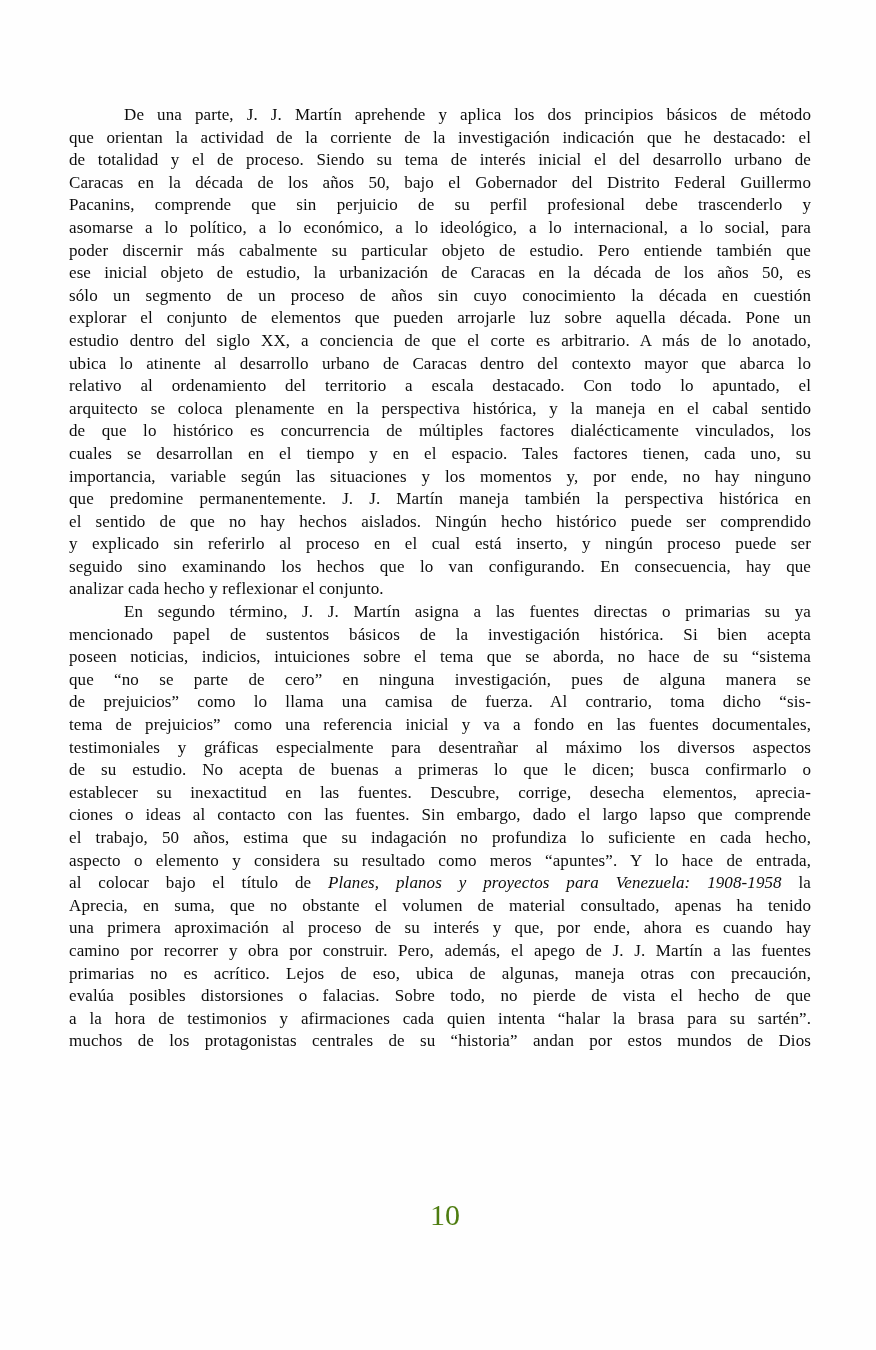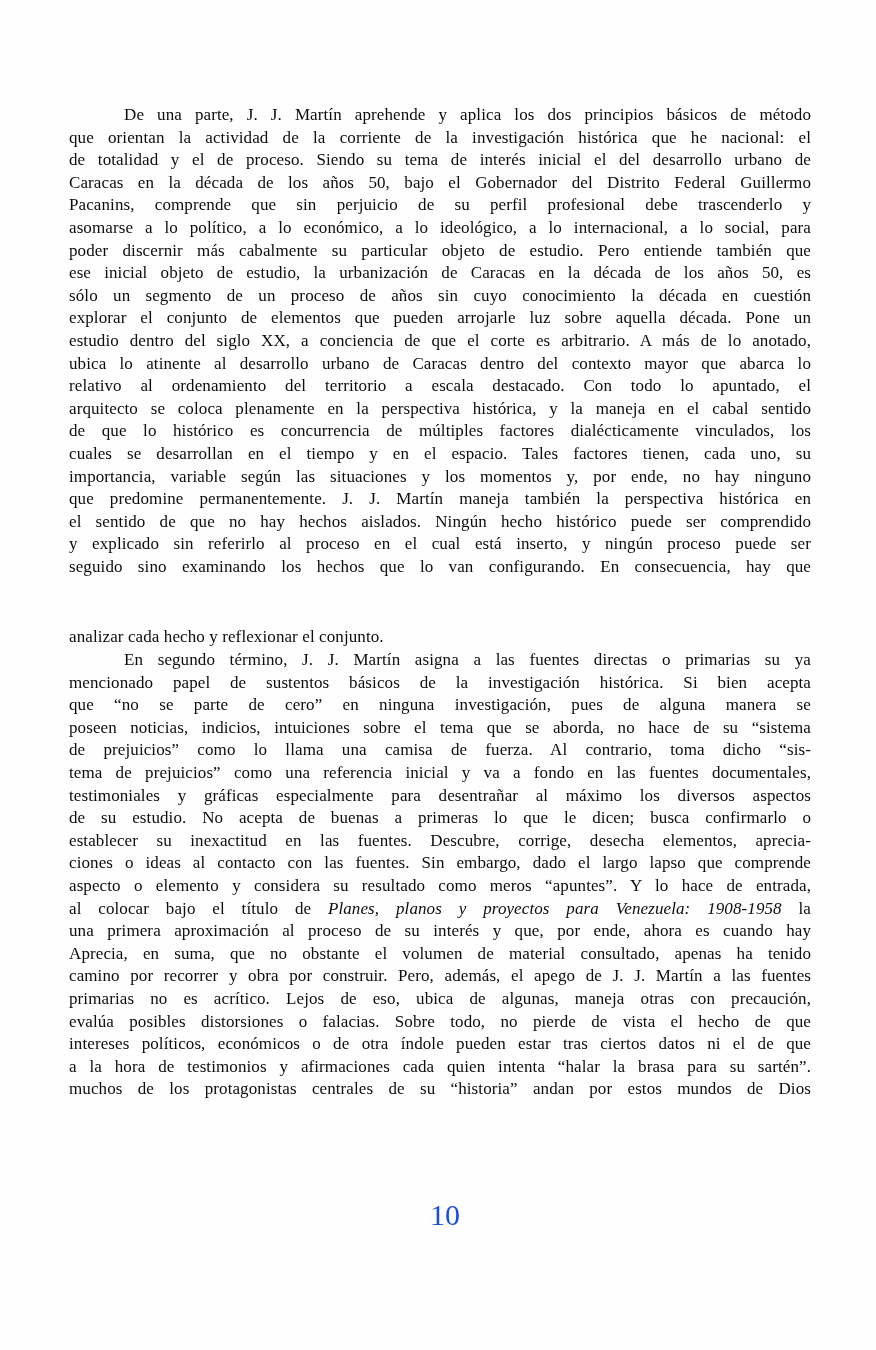--- a/index.html
+++ b/index.html
@@ -32,43 +32,42 @@
   .line {
     text-align: justify;
     text-align-last: justify;
     text-justify: inter-word;
   }
   .line.indent {
     text-indent: 55px;
   }
   .line.last {
     text-align-last: left;
-    margin-top: 48px;
   }
   .line i {
   }
   .page-number {
     position: absolute;
     left: 69px;
     top: 1198px;
     width: 752px;
     text-align: center;
     font-size: 30px;
     line-height: 34px;
-    color: #1d4ed8;
+    color: #4d7c0f;
   }
 </style>
 </head>
 <body>
 
 <div class="page">
   <div class="text-block">
       <div class="paragraph">
         <div class="line indent"><span>De una parte, J. J. Martín aprehende y aplica los dos principios básicos de método</span></div>
-        <div class="line"><span>que orientan la actividad de la corriente de la investigación histórica que he nacional: el</span></div>
+        <div class="line"><span>que orientan la actividad de la corriente de la investigación indicación que he destacado: el</span></div>
         <div class="line"><span>de totalidad y el de proceso. Siendo su tema de interés inicial el del desarrollo urbano de</span></div>
         <div class="line"><span>Caracas en la década de los años 50, bajo el Gobernador del Distrito Federal Guillermo</span></div>
         <div class="line"><span>Pacanins, comprende que sin perjuicio de su perfil profesional debe trascenderlo y</span></div>
         <div class="line"><span>asomarse a lo político, a lo económico, a lo ideológico, a lo internacional, a lo social, para</span></div>
         <div class="line"><span>poder discernir más cabalmente su particular objeto de estudio. Pero entiende también que</span></div>
         <div class="line"><span>ese inicial objeto de estudio, la urbanización de Caracas en la década de los años 50, es</span></div>
         <div class="line"><span>sólo un segmento de un proceso de años sin cuyo conocimiento la década en cuestión</span></div>
         <div class="line"><span>explorar el conjunto de elementos que pueden arrojarle luz sobre aquella década. Pone un</span></div>
         <div class="line"><span>estudio dentro del siglo XX, a conciencia de que el corte es arbitrario. A más de lo anotado,</span></div>
         <div class="line"><span>ubica lo atinente al desarrollo urbano de Caracas dentro del contexto mayor que abarca lo</span></div>
@@ -79,34 +78,34 @@
         <div class="line"><span>importancia, variable según las situaciones y los momentos y, por ende, no hay ninguno</span></div>
         <div class="line"><span>que predomine permanentemente. J. J. Martín maneja también la perspectiva histórica en</span></div>
         <div class="line"><span>el sentido de que no hay hechos aislados. Ningún hecho histórico puede ser comprendido</span></div>
         <div class="line"><span>y explicado sin referirlo al proceso en el cual está inserto, y ningún proceso puede ser</span></div>
         <div class="line"><span>seguido sino examinando los hechos que lo van configurando. En consecuencia, hay que</span></div>
         <div class="line last"><span>analizar cada hecho y reflexionar el conjunto.</span></div>
       </div>
       <div class="paragraph">
         <div class="line indent"><span>En segundo término, J. J. Martín asigna a las fuentes directas o primarias su ya</span></div>
         <div class="line"><span>mencionado papel de sustentos básicos de la investigación histórica. Si bien acepta</span></div>
+        <div class="line"><span>poseen noticias, indicios, intuiciones sobre el tema que se aborda, no hace de su “sistema</span></div>
         <div class="line"><span>que “no se parte de cero” en ninguna investigación, pues de alguna manera se</span></div>
-        <div class="line"><span>poseen noticias, indicios, intuiciones sobre el tema que se aborda, no hace de su “sistema</span></div>
         <div class="line"><span>de prejuicios” como lo llama una camisa de fuerza. Al contrario, toma dicho “sis-</span></div>
         <div class="line"><span>tema de prejuicios” como una referencia inicial y va a fondo en las fuentes documentales,</span></div>
         <div class="line"><span>testimoniales y gráficas especialmente para desentrañar al máximo los diversos aspectos</span></div>
         <div class="line"><span>de su estudio. No acepta de buenas a primeras lo que le dicen; busca confirmarlo o</span></div>
         <div class="line"><span>establecer su inexactitud en las fuentes. Descubre, corrige, desecha elementos, aprecia-</span></div>
         <div class="line"><span>ciones o ideas al contacto con las fuentes. Sin embargo, dado el largo lapso que comprende</span></div>
+        <div class="line"><span>el trabajo, 50 años, estima que su indagación no profundiza lo suficiente en cada hecho,</span></div>
         <div class="line"><span>aspecto o elemento y considera su resultado como meros “apuntes”. Y lo hace de entrada,</span></div>
         <div class="line"><span>al colocar bajo el título de </span><i>Planes, planos y proyectos para Venezuela: 1908-1958</i><span> la</span></div>
+        <div class="line"><span>Aprecia, en suma, que no obstante el volumen de material consultado, apenas ha tenido</span></div>
         <div class="line"><span>una primera aproximación al proceso de su interés y que, por ende, ahora es cuando hay</span></div>
-        <div class="line"><span>Aprecia, en suma, que no obstante el volumen de material consultado, apenas ha tenido</span></div>
         <div class="line"><span>camino por recorrer y obra por construir. Pero, además, el apego de J. J. Martín a las fuentes</span></div>
         <div class="line"><span>primarias no es acrítico. Lejos de eso, ubica de algunas, maneja otras con precaución,</span></div>
         <div class="line"><span>evalúa posibles distorsiones o falacias. Sobre todo, no pierde de vista el hecho de que</span></div>
-        <div class="line"><span>intereses políticos, económicos o de otra índole pueden estar tras ciertos datos ni el de que</span></div>
         <div class="line"><span>a la hora de testimonios y afirmaciones cada quien intenta “halar la brasa para su sartén”.</span></div>
         <div class="line"><span>muchos de los protagonistas centrales de su “historia” andan por estos mundos de Dios</span></div>
       </div>
     </div>
   <div class="page-number">10</div>
 </div>
 
 </body></html>

